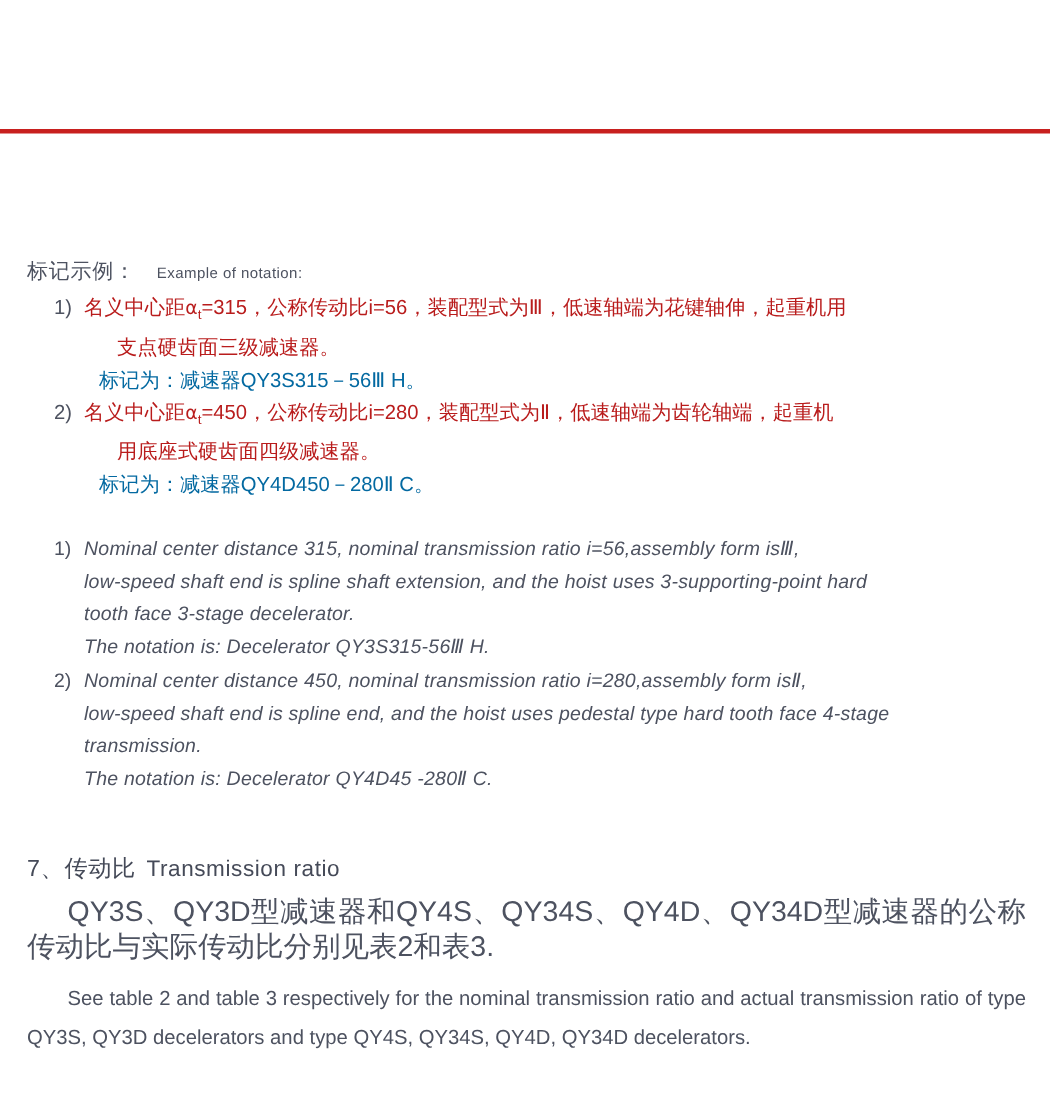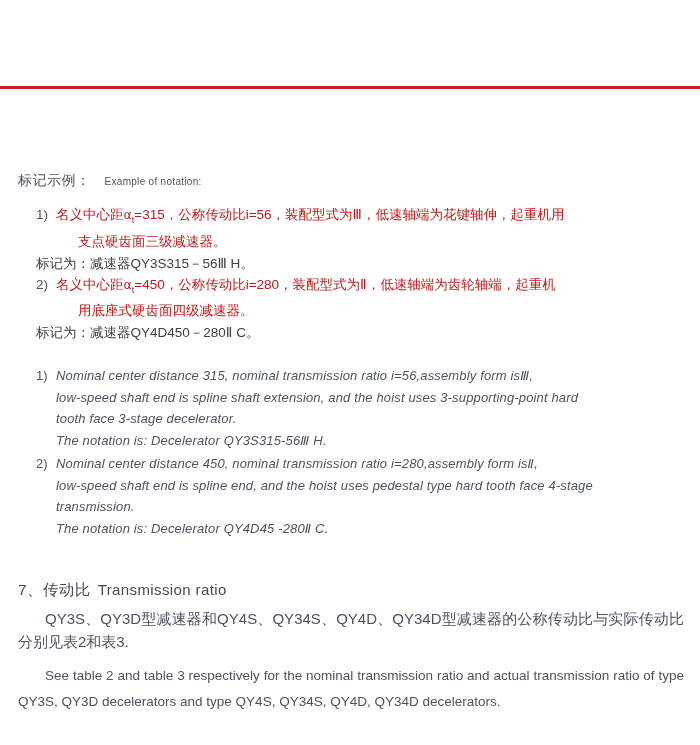--- a/index.html
+++ b/index.html
@@ -40,21 +40,21 @@
     position: absolute;
     top: 172px;
     left: 0;
     width: 700px;
   }
 
   
   .notation-head {
     display: flex;
     align-items: baseline;
-    margin-bottom: 14px;
+    margin-bottom: 4px;
     padding-left: 18px;
   }
   .notation-head .cn-label {
     font-size: 14px;
     color: #4d5260;
     letter-spacing: 0.5px;
   }
   .notation-head .en-label {
     font-size: 10px;
     color: #4d5260;
@@ -91,23 +91,24 @@
     display: block;
     white-space: nowrap;
   }
   .cn-item .lines .ln.ind {
     text-indent: 22px;
   }
   
   .cn-note {
     font-size: 13.5px;
     line-height: 21px;
-    color: #404040;
+    color: #0369a1;
     padding-left: 36px;
     white-space: nowrap;
+    margin-left: 30px;
   }
 
   .sub {
     font-size: 9px;
     vertical-align: sub;
     letter-spacing: 0;
   }
   .greek {
     font-family: "DejaVu Sans", sans-serif;
     font-size: 12.5px;
@@ -155,21 +156,21 @@
     line-height: 22px;
     color: #454a58;
     letter-spacing: 0.4px;
     margin-bottom: 6px;
   }
   .section-title .cn-part { font-size: 15.5px; }
   .section-title .en-part { font-size: 15px; margin-left: 7px; }
 
   .para-cn {
     padding: 0 16px 0 18px;
-    font-size: 15px;
+    font-size: 19px;
     line-height: 23px;
     color: #4d5260;
     text-indent: 27px;
     text-align: justify;
     margin-bottom: 10px;
   }
   .para-en {
     padding: 0 16px 0 18px;
     font-size: 13.5px;
     line-height: 26px;

